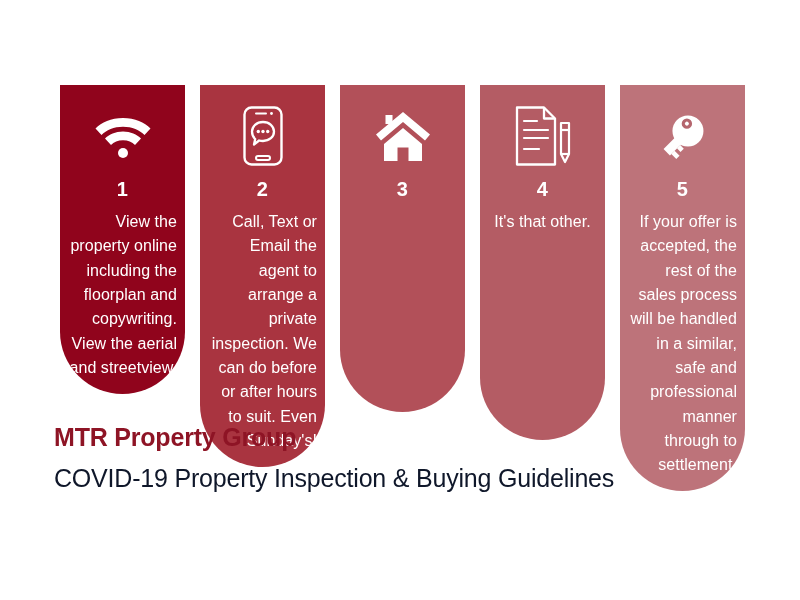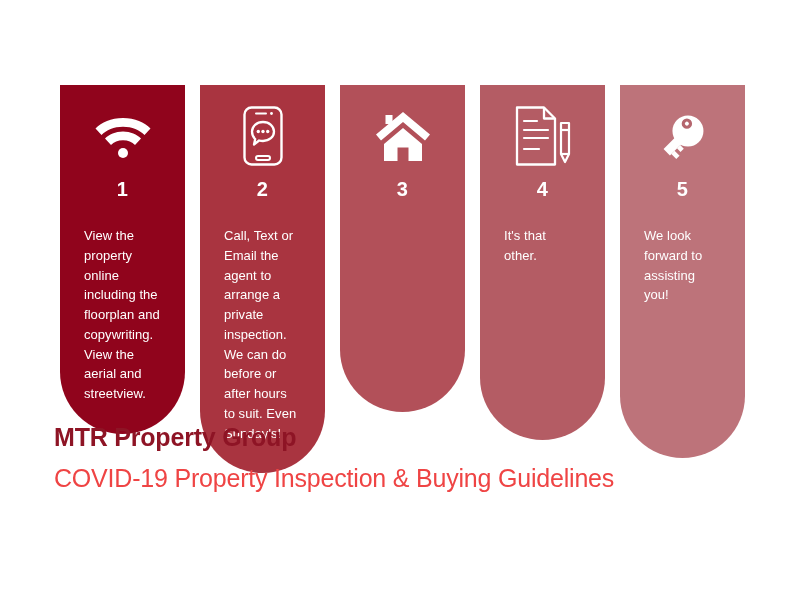--- a/index.html
+++ b/index.html
@@ -53,24 +53,24 @@
 
   .step-number {
     font-size: 20px;
     font-weight: bold;
     line-height: 1;
     margin-bottom: 11px;
     letter-spacing: 0.3px;
   }
 
   .step-text {
-    font-size: 13px;
+    font-size: 16px;
     line-height: 1.52;
-    text-align: left;
-    margin: 16px;
+    text-align: right;
+    margin: 0;
     letter-spacing: 0.05px;
   }
   .step-text + .step-text { margin-top: 16px; }
 
   
   .titles {
     position: absolute;
     left: 54px;
     top: 424px;
   }
@@ -163,23 +163,23 @@
           <g transform="rotate(-45 27 27)">
             <circle cx="34" cy="27" r="15.5" fill="#ffffff"></circle>
             <circle cx="38.5" cy="21" r="3.6" fill="none" stroke="#b5666e" stroke-width="3.2"></circle>
             <rect x="4" y="22.5" width="22" height="9" fill="#ffffff"></rect>
             <rect x="6" y="31.5" width="4.6" height="7" fill="#ffffff"></rect>
             <rect x="14" y="31.5" width="4.6" height="5" fill="#ffffff"></rect>
           </g>
         </svg>
       </div>
       <div class="step-number">5</div>
-      <p class="step-text">We look forward to assisting you!</p>
+      <p class="step-text">If your offer is accepted, the rest of the sales process will be handled in a similar, safe and professional manner through to settlement.</p>
     </div>
 
   </div>
 
   <div class="titles">
     <div class="brand-title" style="color: rgb(142, 20, 37);">MTR Property Group</div>
-    <div class="sub-title" style="color: #ef4444;">COVID-19 Property Inspection &amp; Buying Guidelines</div>
+    <div class="sub-title" style="color: #0f172a;">COVID-19 Property Inspection &amp; Buying Guidelines</div>
   </div>
 
 </div>
 
 </body></html>

